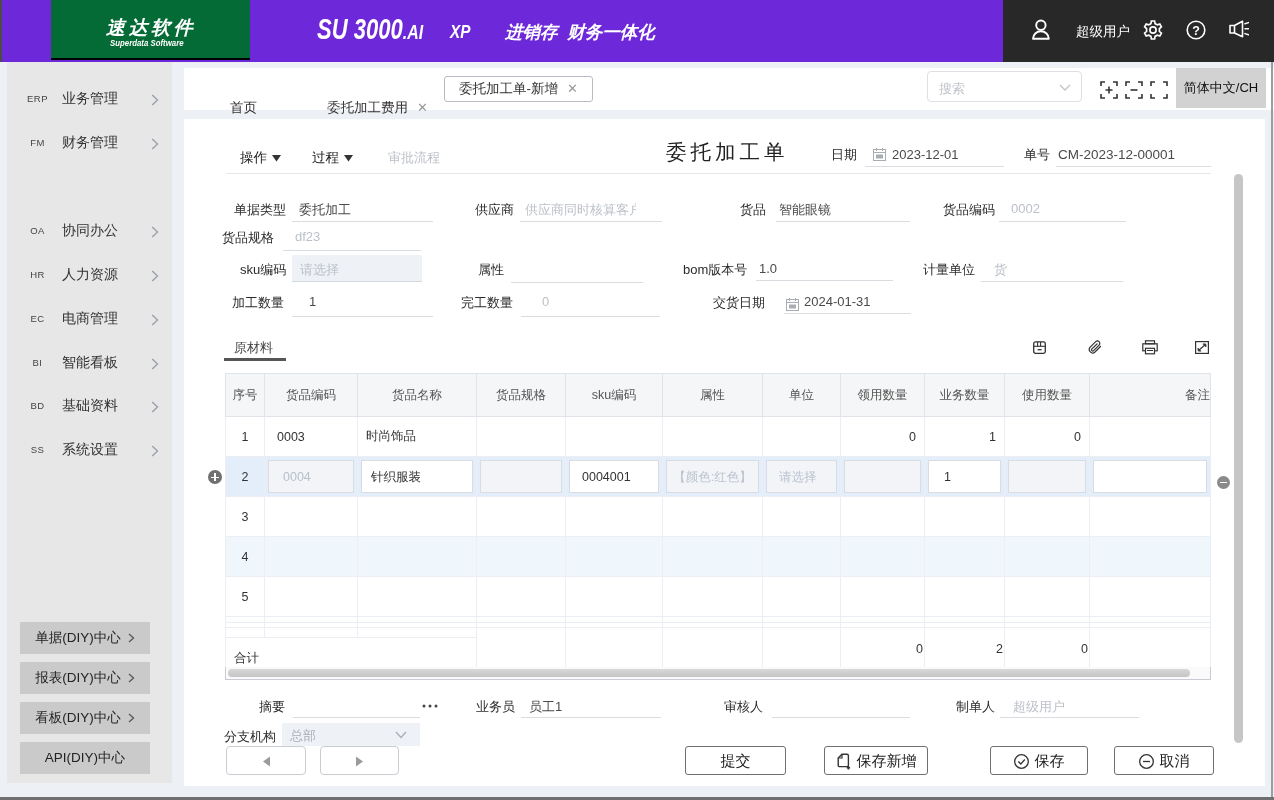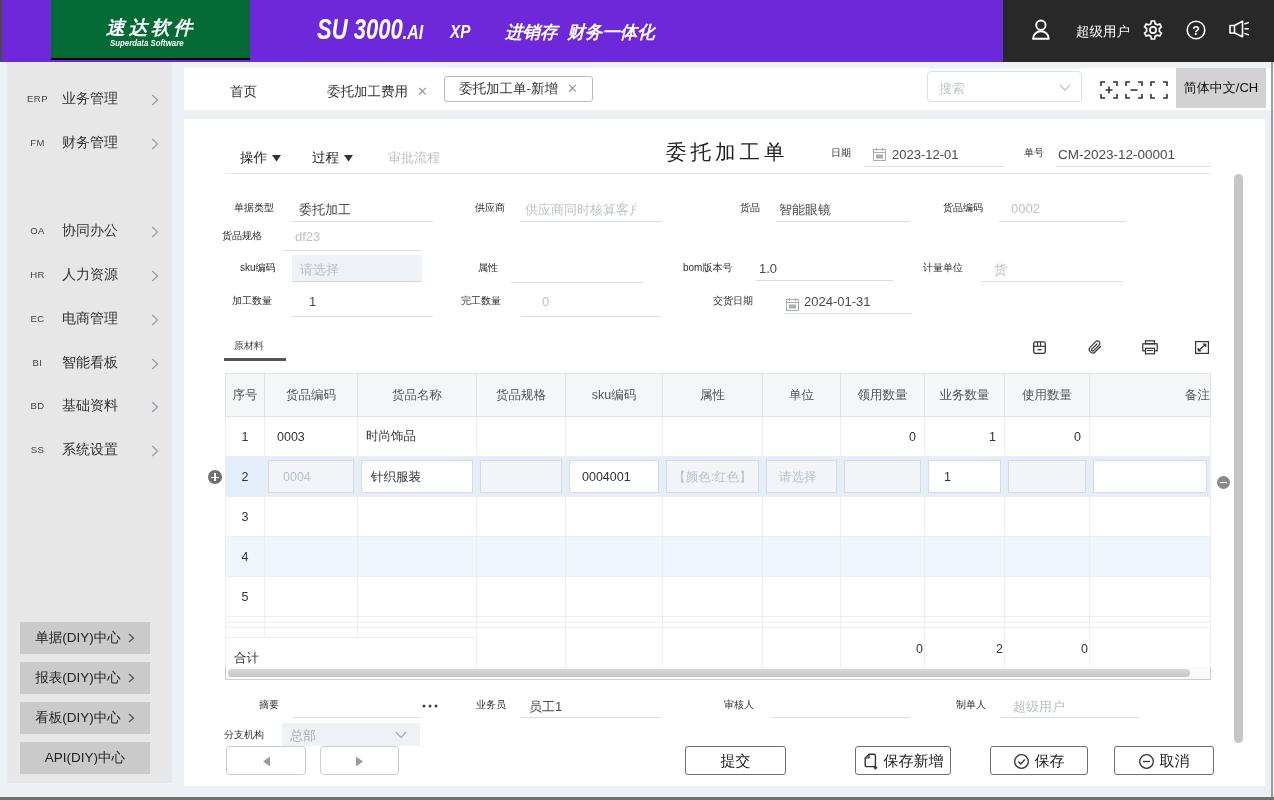--- a/index.html
+++ b/index.html
@@ -22,30 +22,30 @@
 #sidebar { position:absolute; left:7px; top:62px; width:165px; height:721px; background:#e7e7e8; }
 .snav { position:absolute; left:0; width:167px; height:44px; }
 .snav .pre { position:absolute; left:17px; width:27px; text-align:center; top:17px; font-size:9.5px; color:#444; letter-spacing:0.5px; }
 .snav .txt { position:absolute; left:55px; top:14px; font-size:14px; color:#333; }
 .snav .arr { position:absolute; left:144px; top:16px; }
 .diybtn { position:absolute; left:13px; width:130px; height:32px; background:#cacaca; text-align:center; line-height:32px; font-size:13.5px; color:#222; }
 .diybtn .arr2 { margin-left:7px; }
 
 
 #tabrow { position:absolute; left:184px; top:68px; width:1090px; height:42px; background:#fff; }
-.tabtxt { position:absolute; top:15px; font-size:13.5px; color:#333; white-space:nowrap; }
+.tabtxt { position:absolute; top:31px; font-size:13.5px; color:#333; white-space:nowrap; }
 .tabx { color:#999; font-size:13px; margin-left:9px; }
 #activetab { position:absolute; left:260px; top:8px; width:149px; height:26px; border:1px solid #b9bcc2; border-radius:3px; background:#fff; line-height:24px; text-align:center; font-size:13.5px; color:#333; }
 #searchbox { position:absolute; left:743px; top:3px; width:155px; height:31px; border:1px solid #dcdfe6; border-radius:4px; background:#fff; }
 #searchbox .ph { position:absolute; left:11px; top:8px; font-size:13px; color:#bfc3ca; }
 #langblock { position:absolute; left:1176px; top:68px; width:90px; height:40px; background:#d2d2d2; text-align:center; line-height:40px; font-size:13px; color:#111; }
 
 
 #panel { position:absolute; left:184px; top:119px; width:1081px; height:667px; background:#fff; }
-.lbl { position:absolute; font-size:10px; color:#2b2b2b; white-space:nowrap; }
+.lbl { position:absolute; font-size:13px; color:#2b2b2b; white-space:nowrap; }
 .val { position:absolute; font-size:13px; color:#4a4a4a; white-space:nowrap; }
 .ph2 { position:absolute; font-size:13px; color:#bcc0c8; white-space:nowrap; }
 .uline { position:absolute; height:1px; background:#d9dce1; }
 
 
 #grid { position:absolute; left:41px; top:254px; width:1080px; }
 #grid table { border-collapse:collapse; table-layout:fixed; width:986px; border:1px solid #d8dbe0; }
 #grid th { background:#f5f6f7; font-weight:normal; font-size:12.5px; color:#555; border:1px solid #e0e3e8; height:43px; }
 #grid td { border:1px solid #ebeef3; height:40px; font-size:12.5px; color:#333; padding:0 8px; overflow:hidden; white-space:nowrap; }
 #grid tr.sel td { background:#e3eefa; padding:0; }
@@ -488,21 +488,21 @@
     </svg>
 
   <div class="navbtn" style="left:42px;top:627px;width:80px"><svg style="margin-top:9px" width="11" height="11" viewBox="0 0 11 11">
         <path d="M9 0.5 L2 5.5 L9 10.5z" fill="#9b9b9b"></path>
       </svg></div>
   <div class="navbtn" style="left:136px;top:627px;width:79px"><svg style="margin-top:9px" width="11" height="11" viewBox="0 0 11 11">
         <path d="M2 0.5 L9 5.5 L2 10.5z" fill="#9b9b9b"></path>
       </svg></div>
 
   <div class="btn" style="left:501px;top:627px;width:101px">提交</div>
-  <div class="btn" style="left:671px;top:627px;width:96px"><svg style="vertical-align:-3.5px;margin-right:5px" width="16" height="17" viewBox="0 0 16 17">
+  <div class="btn" style="left:640px;top:627px;width:104px"><svg style="vertical-align:-3.5px;margin-right:5px" width="16" height="17" viewBox="0 0 16 17">
         <path d="M6 1.3 H11 a1.4 1.4 0 0 1 1.4 1.4 V12.2 a1.4 1.4 0 0 1 -1.4 1.4 H3.6 a1.4 1.4 0 0 1 -1.4 -1.4 V5 Z" fill="none" stroke="#333" stroke-width="1.4"></path>
         <path d="M6 1.6 V5 H2.4" fill="none" stroke="#333" stroke-width="1.2"></path>
         <path d="M12.4 13 v3.4 M10.7 14.7 h3.4" stroke="#333" stroke-width="1.5"></path>
       </svg>保存新增</div>
   <div class="btn" style="left:806px;top:627px;width:98px"><svg style="vertical-align:-3px;margin-right:6px" width="15" height="15" viewBox="0 0 15 15">
         <circle cx="7.5" cy="7.5" r="6.8" fill="none" stroke="#333" stroke-width="1.3"></circle>
         <path d="M4.3 7.5 L6.8 10 L10.8 5.5" fill="none" stroke="#333" stroke-width="1.3"></path>
       </svg>保存</div>
   <div class="btn" style="left:930px;top:627px;width:100px"><svg style="vertical-align:-3px;margin-right:6px" width="15" height="15" viewBox="0 0 15 15">
         <circle cx="7.5" cy="7.5" r="6.8" fill="none" stroke="#333" stroke-width="1.3"></circle>

